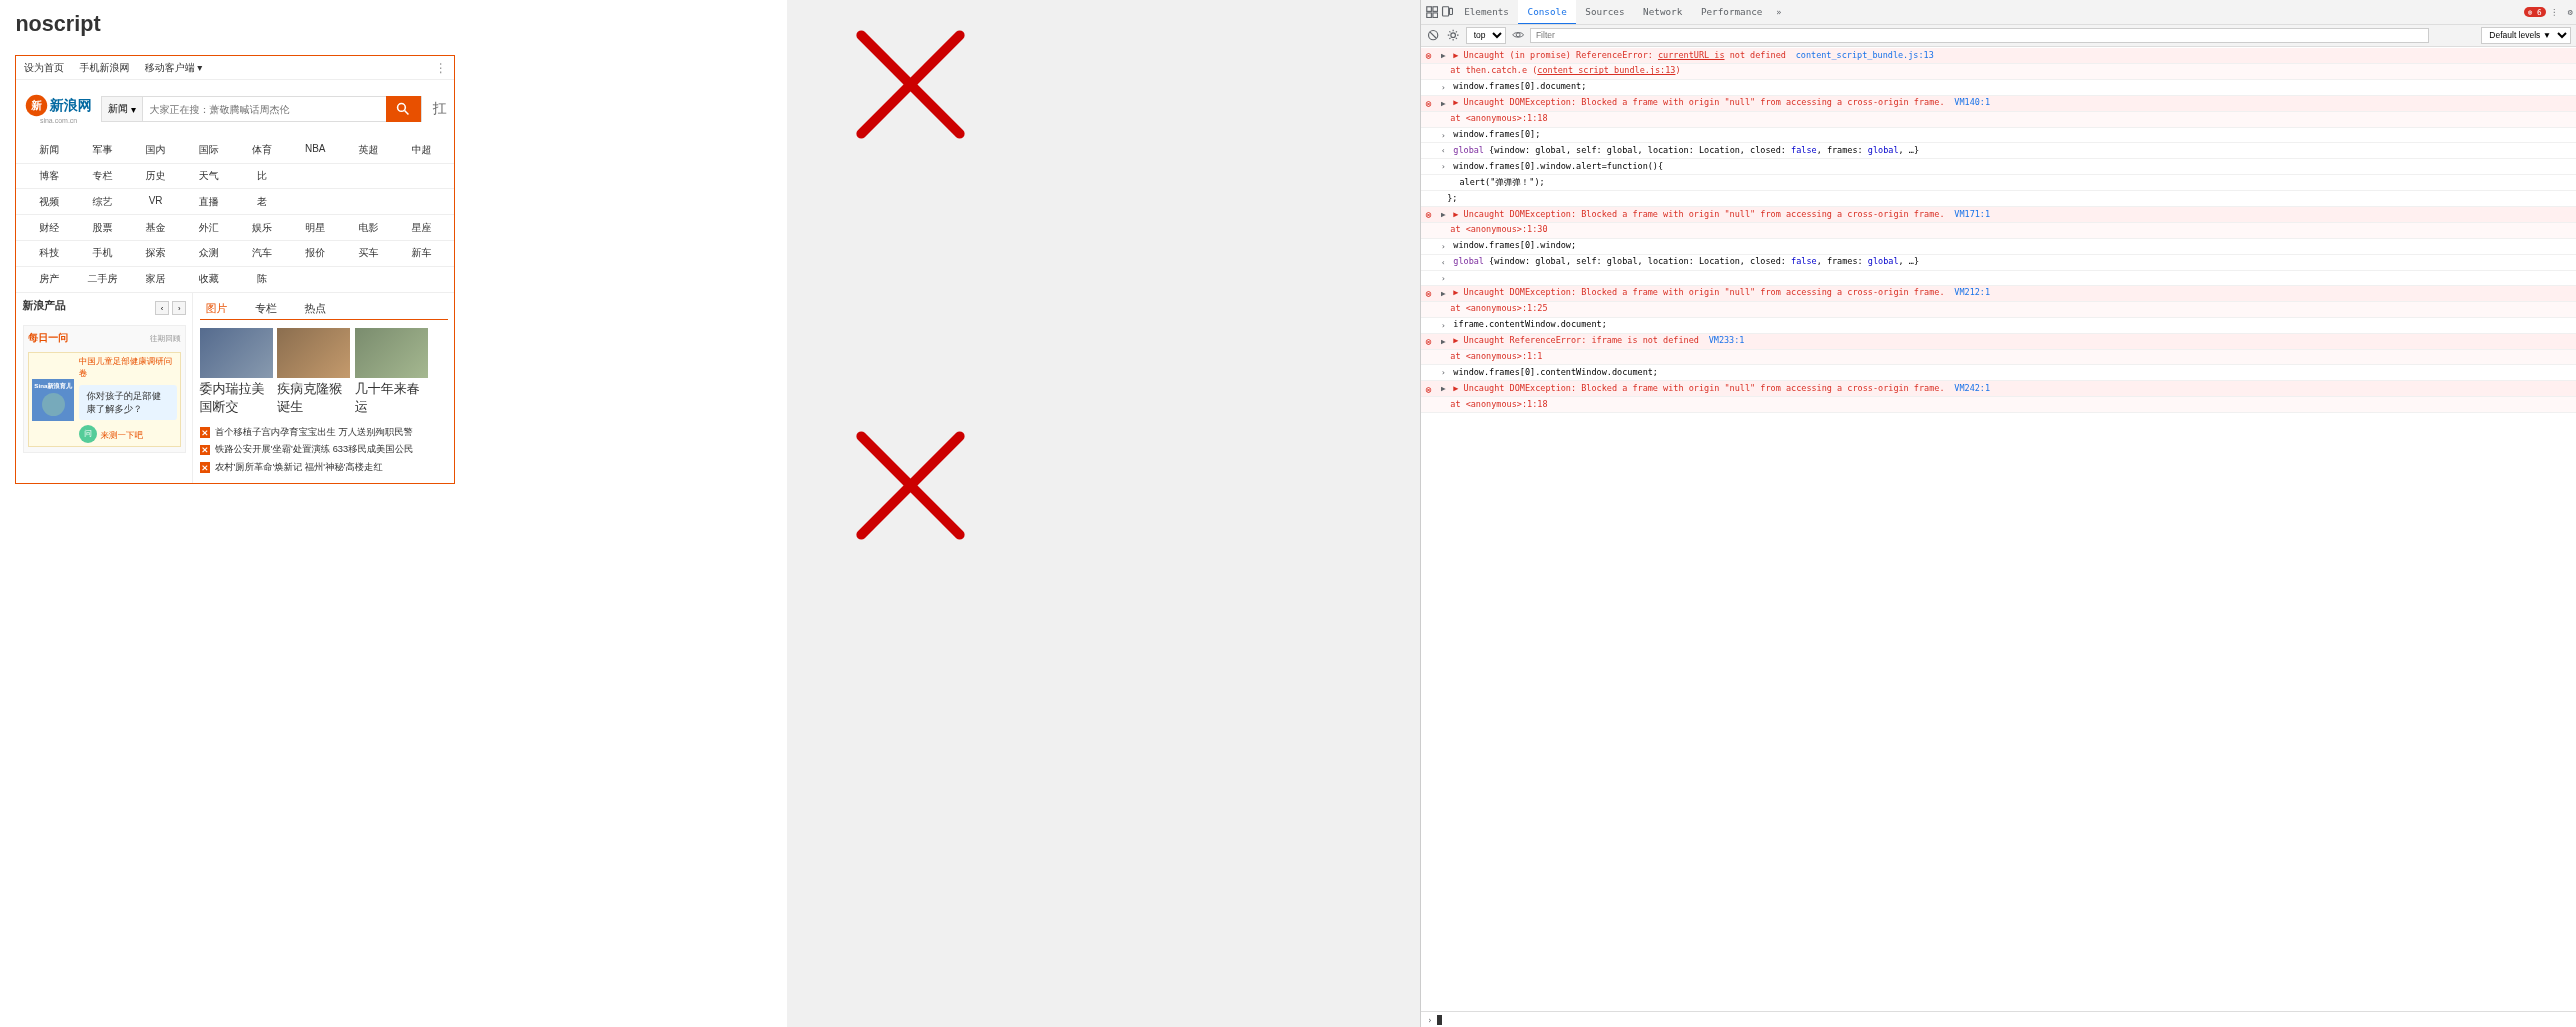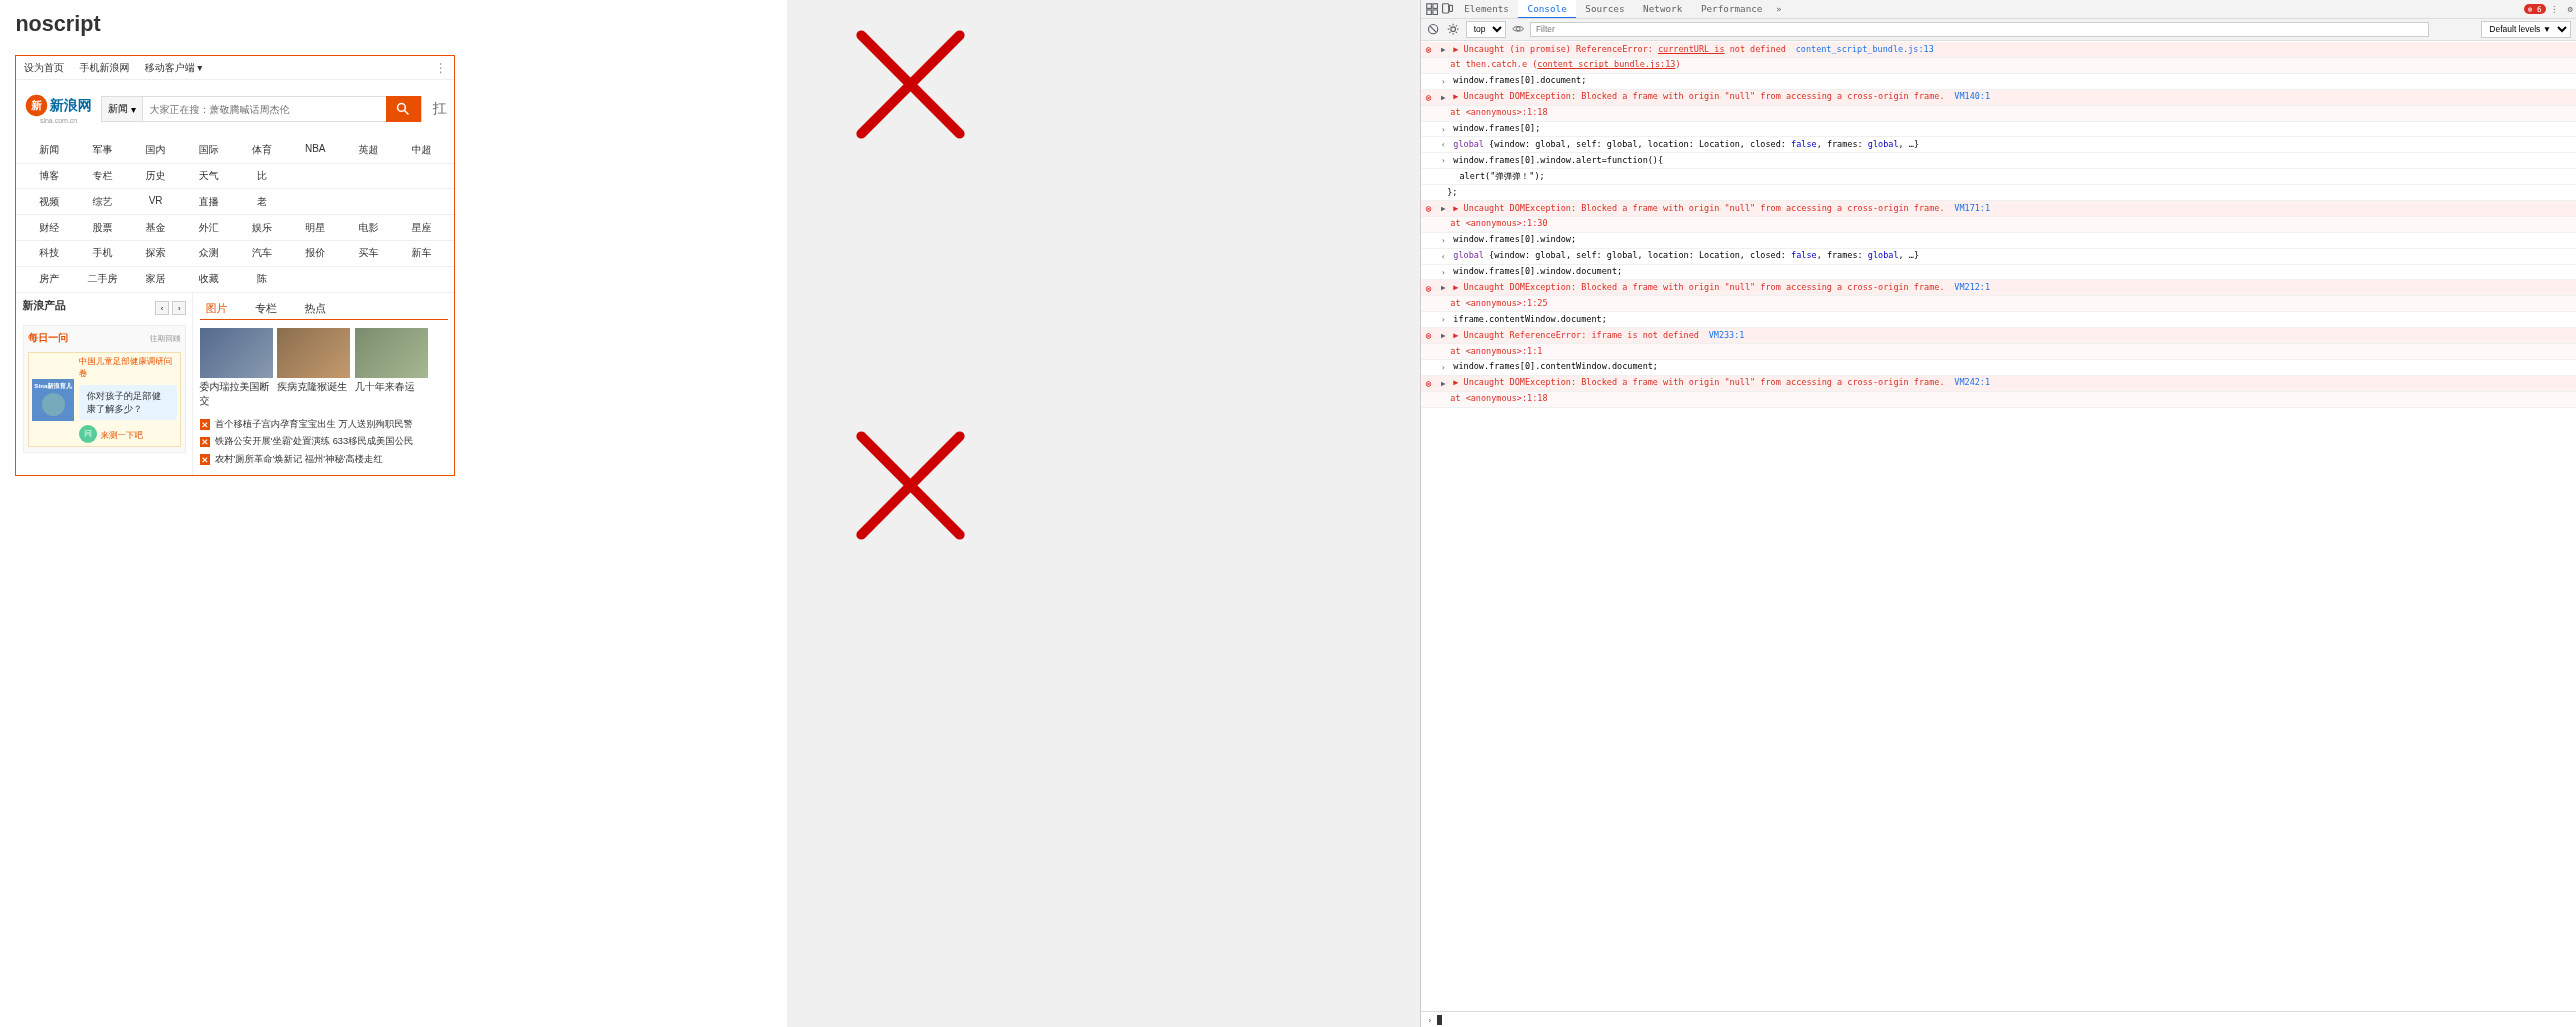--- a/index.html
+++ b/index.html
@@ -221,21 +221,21 @@
     }
     .news-img-item {
       width: 73px;
       height: 50px;
       background: #aab;
       flex-shrink: 0;
       position: relative;
       overflow: hidden;
     }
     .news-img-caption {
-      font-size: 10px;
+      font-size: 13px;
       color: #333;
       margin-top: 2.3px;
       width: 73px;
     }
 
     .news-list { list-style: none; }
     .news-list-item {
       display: flex;
       align-items: center;
       gap: 4.6px;
@@ -269,21 +269,21 @@
       font-family: 'Consolas', 'Monaco', monospace;
       font-size: 8.5px;
       overflow: hidden;
     }
 
     .devtools-tabs {
       display: flex;
       align-items: center;
       border-bottom: 0.8px solid #ddd;
       background: #f3f3f3;
-      height: 19px;
+      height: 25px;
       padding: 0 3.1px;
       flex-shrink: 0;
       justify-content: space-between;
     }
     .devtools-tab {
       padding: 0 9.3px;
       height: 100%;
       display: flex;
       align-items: center;
       font-size: 9.3px;
@@ -778,21 +778,20 @@
       <span class="entry-toggle">‹</span>
       <span class="entry-text">
         <span style="color:#7b2c9e;">global</span> {window: global, self: global, location: Location, closed: <span style="color:#00c">false</span>, frames:
         <span style="color:#00c"> global</span>, …}
       </span>
     </div>
 
     <div class="console-entry log">
       <span class="entry-icon" style="width:12.3px;"></span>
       <span class="entry-toggle">›</span>
-      <span class="entry-text">window.frames[0].window.document;</span>
     </div>
 
     <div class="console-entry error">
       <span class="entry-icon red">⊗</span>
       <span class="entry-toggle">▶</span>
       <span class="entry-text">
         <span class="error-text">▶ Uncaught DOMException: Blocked a frame with origin "null" from accessing a cross-origin frame.</span>
         <a class="entry-link">VM212:1</a>
       </span>
     </div>

